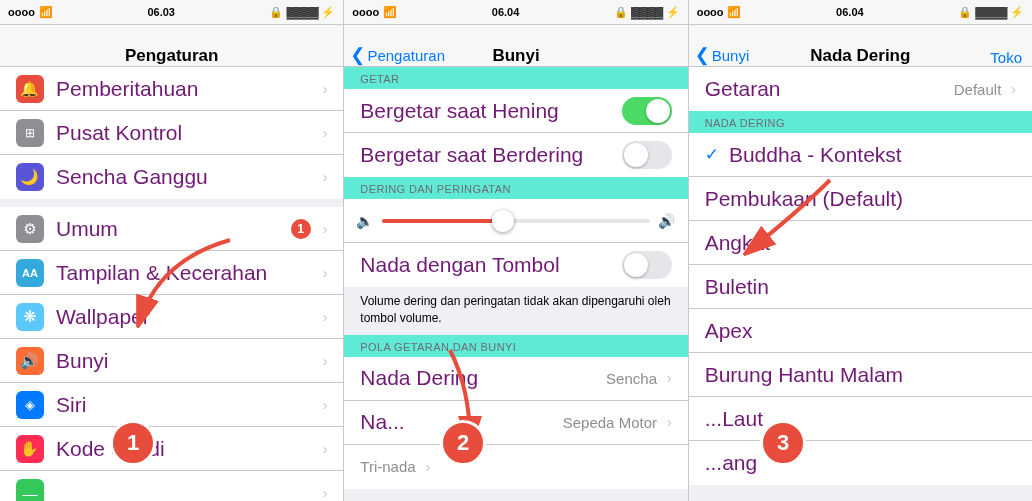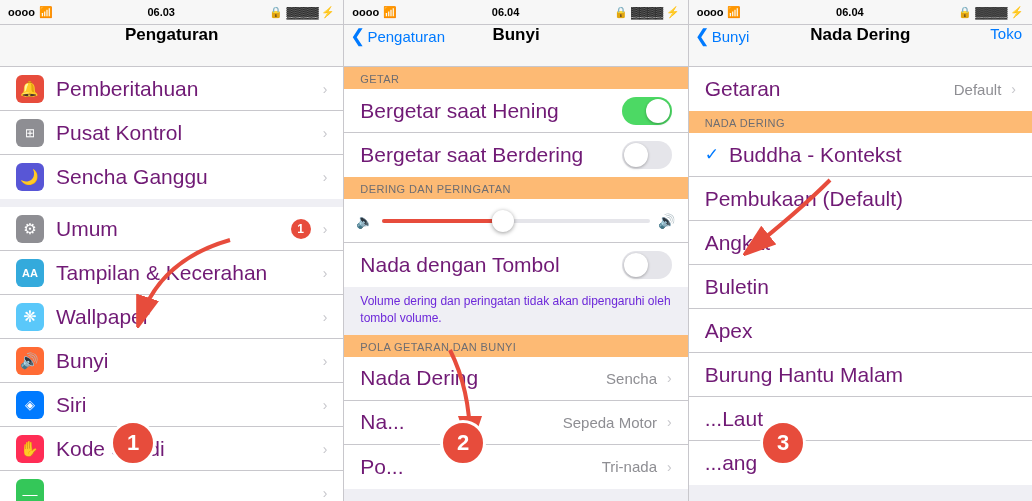--- a/index.html
+++ b/index.html
@@ -56,21 +56,21 @@
 
     .status-left { display: flex; align-items: center; gap: 4px; }
     .status-center { font-weight: 700; }
     .status-right { display: flex; align-items: center; gap: 3px; }
 
     
     .nav-bar {
       background: rgba(247,247,247,0.95);
       height: 42px;
       display: flex;
-      align-items: flex-start;
+      align-items: flex-end;
       justify-content: center;
       border-bottom: 1px solid #c8c7cc;
       position: relative;
       padding: 0 10px;
     }
 
     .nav-title {
       font-size: 17px;
       font-weight: 600;
       color: #000;
@@ -101,21 +101,21 @@
     }
 
     
     .list-content {
       flex: 1;
       overflow: hidden;
     }
 
     
     .section-header {
-      background: #fdba74;
+      background: #5eead4;
       padding: 6px 16px 4px;
       font-size: 11px;
       font-weight: 400;
       color: #6d6d72;
       letter-spacing: 0.4px;
       text-transform: uppercase;
     }
 
     
     .list-group {
@@ -258,21 +258,21 @@
       border-radius: 11px;
       background: #fff;
       box-shadow: 0 1px 4px rgba(0,0,0,0.4);
     }
 
     
     .section-note {
       background: #efeff4;
       padding: 6px 16px 8px;
       font-size: 12px;
-      color: #6d28d9;
+      color: #000000;
       line-height: 1.4;
     }
 
     
     .checkmark {
       color: #007aff;
       font-size: 17px;
       margin-right: 10px;
       font-weight: 300;
     }
@@ -452,21 +452,20 @@
           <span class="list-item-label">Nada Dering</span>
           <span class="list-item-value">Sencha</span>
           <span class="list-item-chevron">›</span>
         </div>
         <div class="list-item">
           <span class="list-item-label">Na...</span>
           <span class="list-item-value">Sepeda Motor</span>
           <span class="list-item-chevron">›</span>
         </div>
         <div class="list-item">
-          <span class="list-item-label">Po...</span>
           <span class="list-item-value">Tri-nada</span>
           <span class="list-item-chevron">›</span>
         </div>
       </div>
     </div>
   </div>
 
   <div class="panel">
     <div class="status-bar">
       <div class="status-left">

